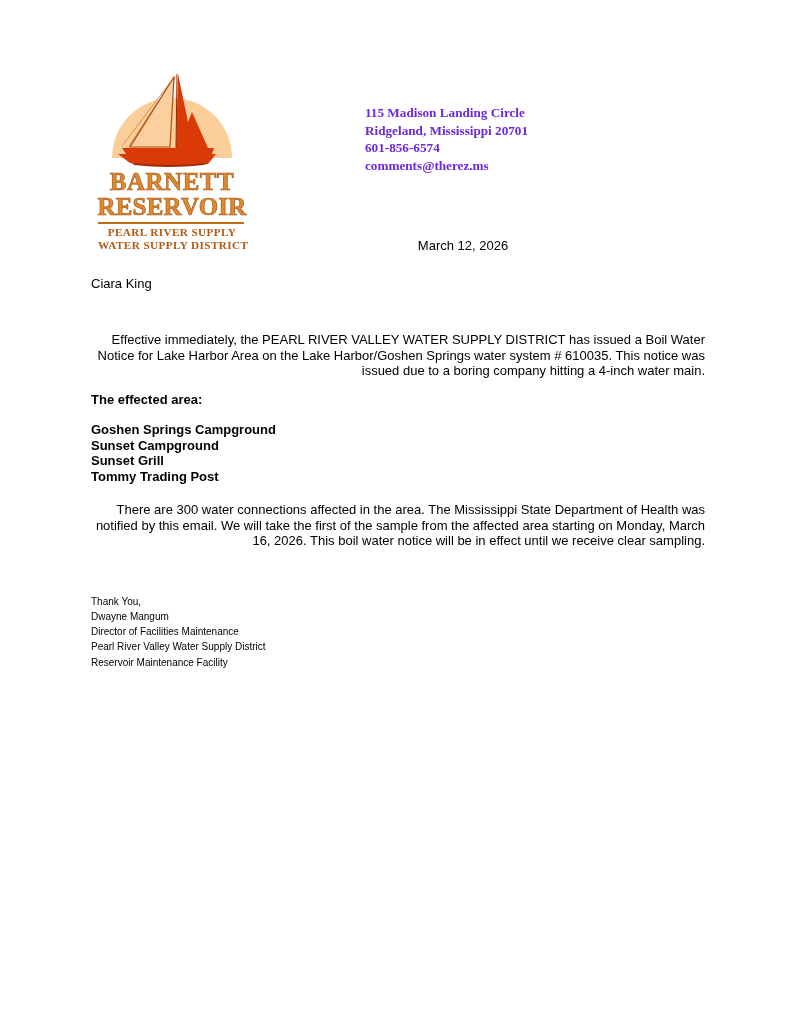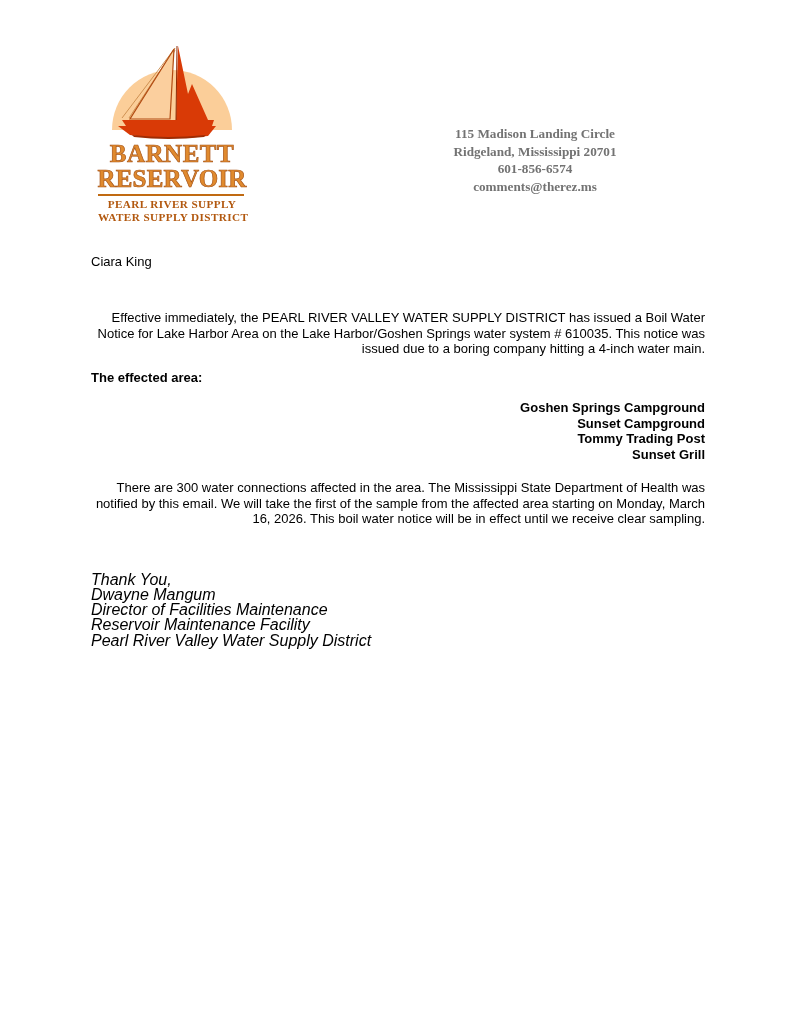--- a/index.html
+++ b/index.html
@@ -25,21 +25,21 @@
     position: absolute;
     left: 0;
     top: 0;
     width: 797px;
     height: 232px;
   }
 
   .logo-block {
     position: absolute;
     left: 96px;
-    top: 42px;
+    top: 70px;
     width: 152px;
     height: 168px;
   }
 
   .logo-art {
     position: absolute;
     left: 0;
     top: 0;
     width: 152px;
     height: 100px;
@@ -74,28 +74,28 @@
     letter-spacing: 0.4px;
     color: #b2580f;
     text-align: center;
     line-height: 12.5px;
     white-space: nowrap;
   }
 
   .address-block {
     position: absolute;
     right: 92px;
-    top: 125px;
+    top: 104px;
     width: 340px;
-    text-align: center;
+    text-align: left;
     font-family: "Liberation Serif", serif;
     font-weight: bold;
     font-size: 13.2px;
     line-height: 17.5px;
-    color: #737373;
+    color: #6d28d9;
   }
   .address-block div { white-space: nowrap; }
 
   
   .letter-body {
     position: absolute;
     left: 91px;
     top: 232px;
     width: 614px;
   }
@@ -130,39 +130,37 @@
     line-height: 15.6px;
     font-weight: bold;
     color: #000;
     margin-top: 11px;
   }
 
   .area-list {
     margin-top: 15px;
     list-style: none;
     padding: 0;
-    text-align: right;
   }
   .area-list li {
     font-size: 13px;
     line-height: 15.4px;
     font-weight: bold;
     color: #000;
   }
 
   .para-second { margin-top: 18px; }
 
   .signature {
     margin-top: 45px;
   }
   .signature div {
-    font-size: 16px;
+    font-size: 10px;
     line-height: 15.2px;
     color: #000;
-    font-style: italic;
   }
 </style>
 </head>
 <body>
 
 <div class="page">
 
   <div class="letterhead">
 
     <div class="logo-block">
@@ -205,37 +203,38 @@
     <div class="address-block">
       <div>115 Madison Landing Circle</div>
       <div>Ridgeland, Mississippi 20701</div>
       <div>601-856-6574</div>
       <div>comments@therez.ms</div>
     </div>
   </div>
 
   <div class="letter-body">
 
+    <div class="date-line">March 12, 2026</div>
 
     <div class="recipient">Ciara King</div>
 
     <p class="para para-intro">Effective immediately, the PEARL RIVER VALLEY WATER SUPPLY DISTRICT has issued a Boil Water Notice for Lake Harbor Area on the Lake Harbor/Goshen Springs water system # 610035. This notice was issued due to a boring company hitting a 4-inch water main.</p>
 
     <div class="heading-bold">The effected area:</div>
 
     <ul class="area-list">
       <li>Goshen Springs Campground</li>
       <li>Sunset Campground</li>
+      <li>Sunset Grill</li>
       <li>Tommy Trading Post</li>
-      <li>Sunset Grill</li>
     </ul>
 
     <p class="para para-second">There are 300 water connections affected in the area. The Mississippi State Department of Health was notified by this email. We will take the first of the sample from the affected area starting on Monday, March 16, 2026. This boil water notice will be in effect until we receive clear sampling.</p>
 
     <div class="signature">
       <div>Thank You,</div>
       <div>Dwayne Mangum</div>
       <div>Director of Facilities Maintenance</div>
+      <div>Pearl River Valley Water Supply District</div>
       <div>Reservoir Maintenance Facility</div>
-      <div>Pearl River Valley Water Supply District</div>
     </div>
   </div>
 </div>
 
 </body></html>

